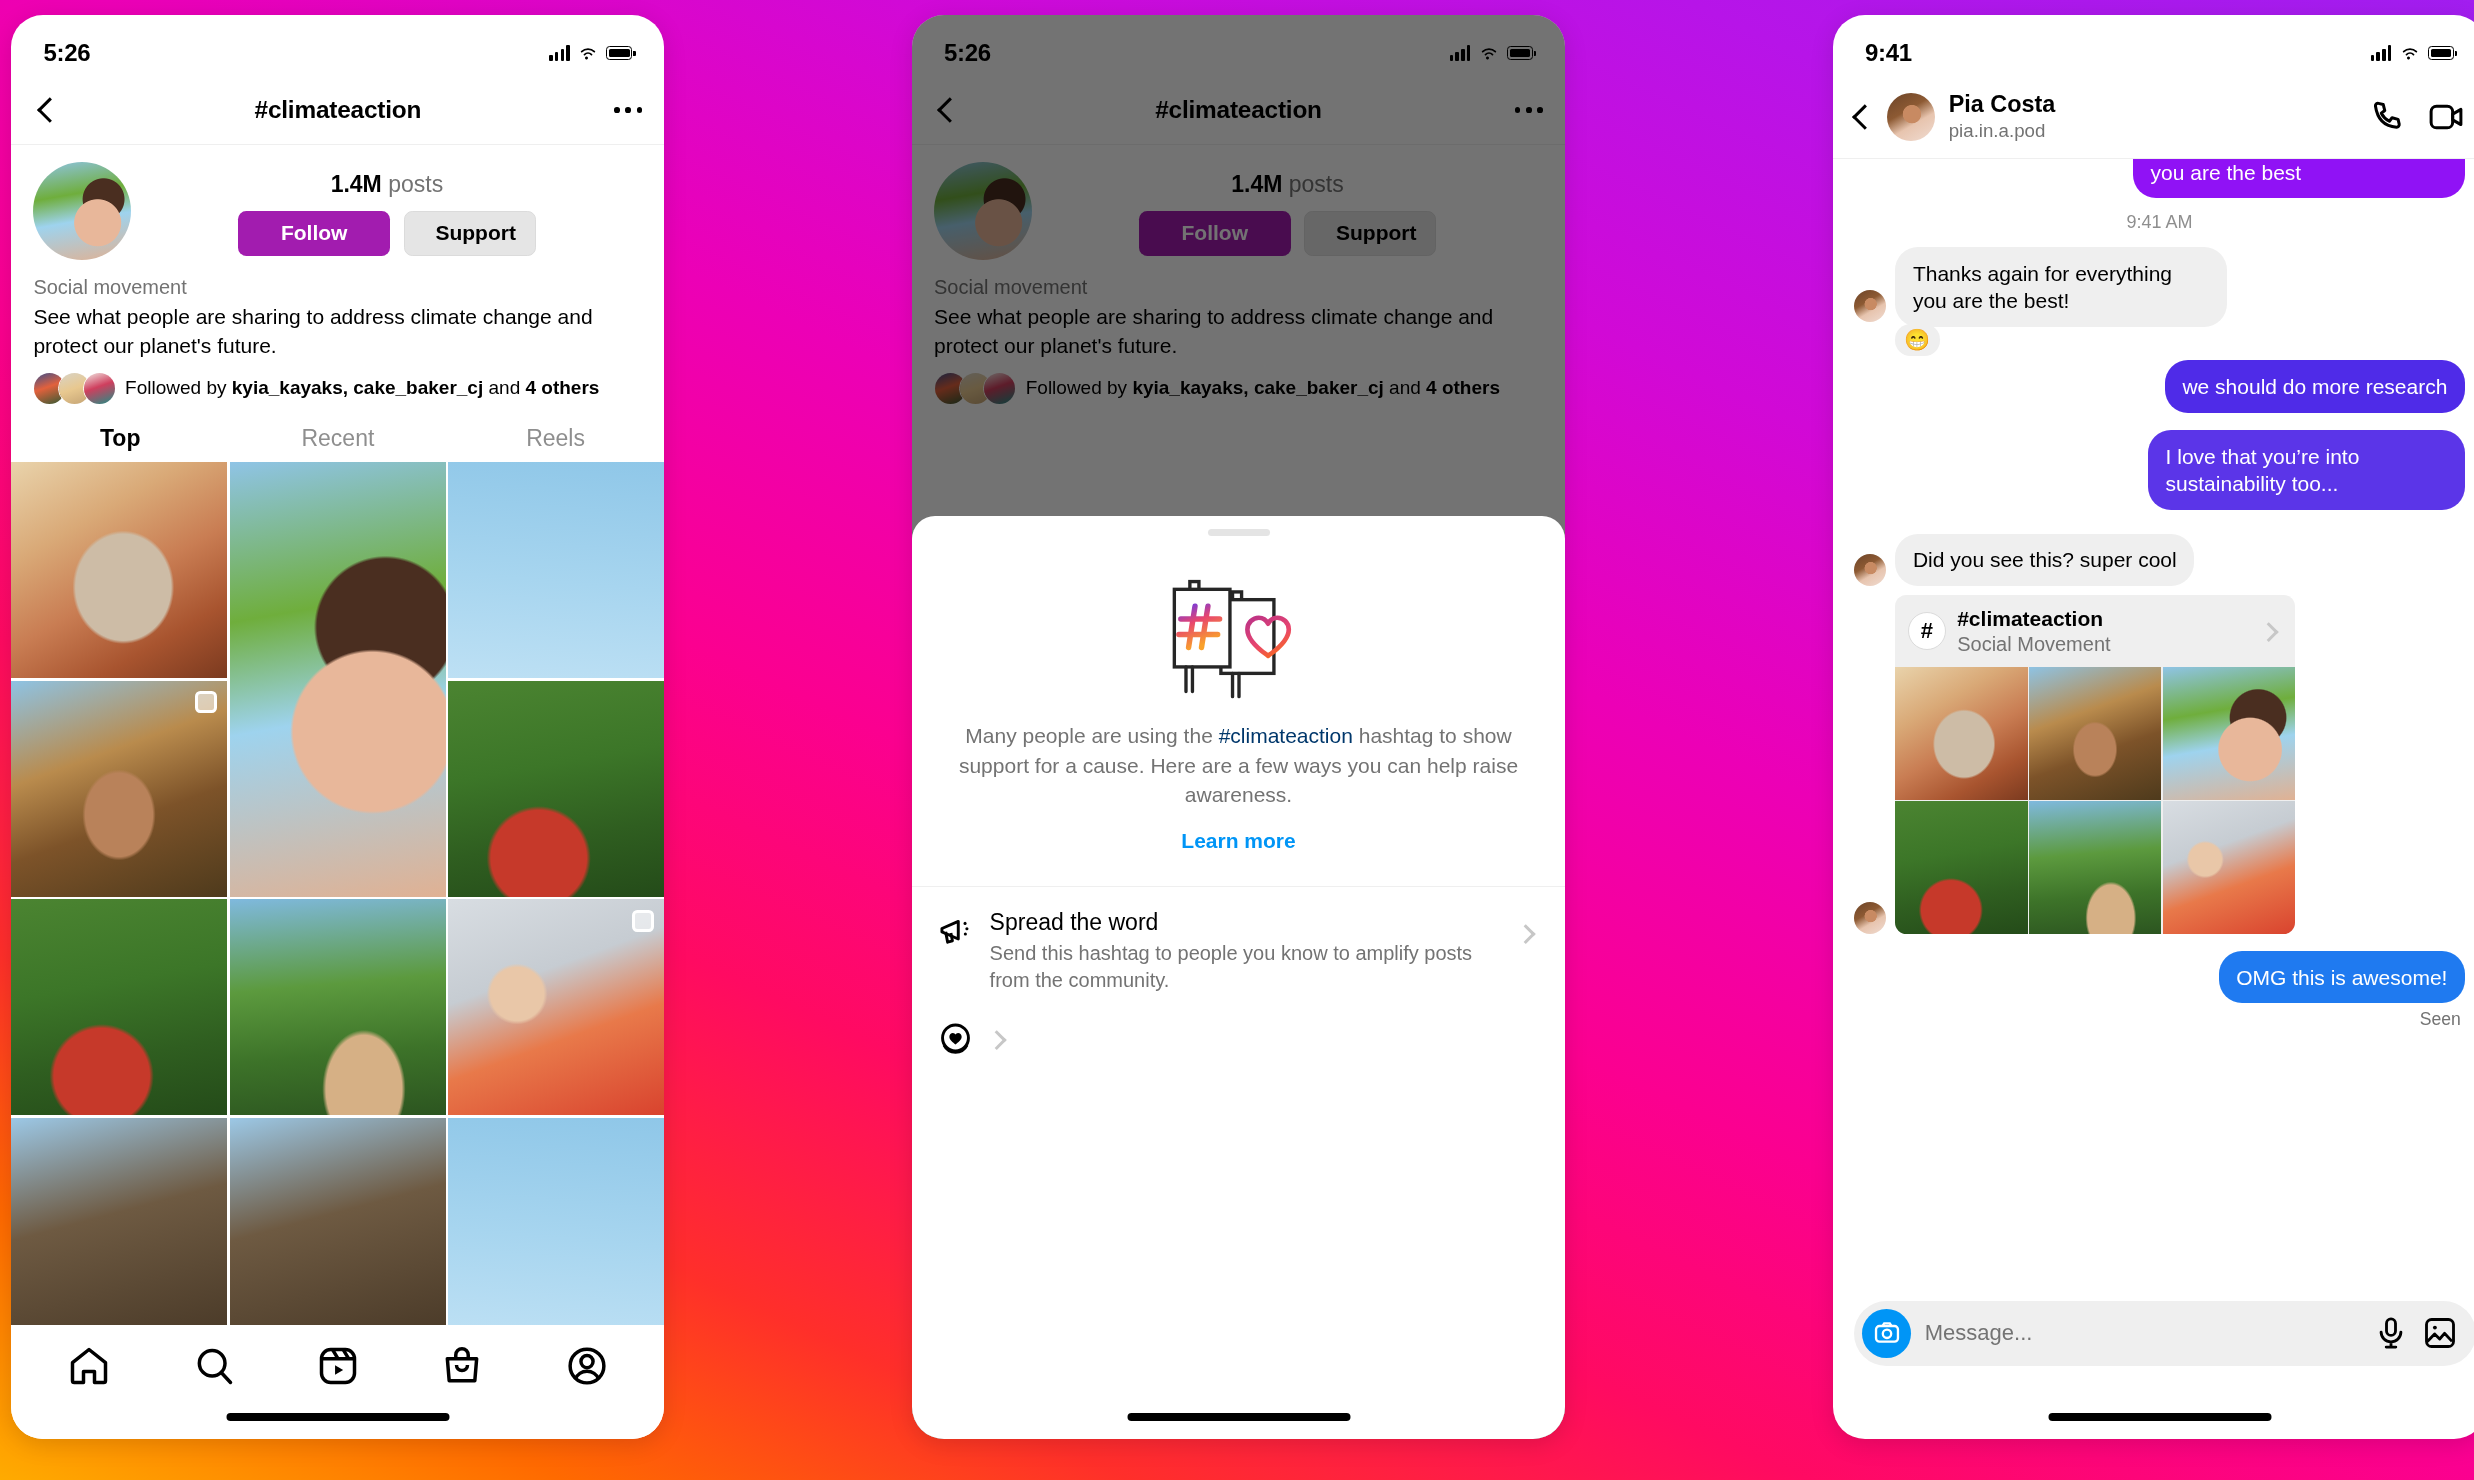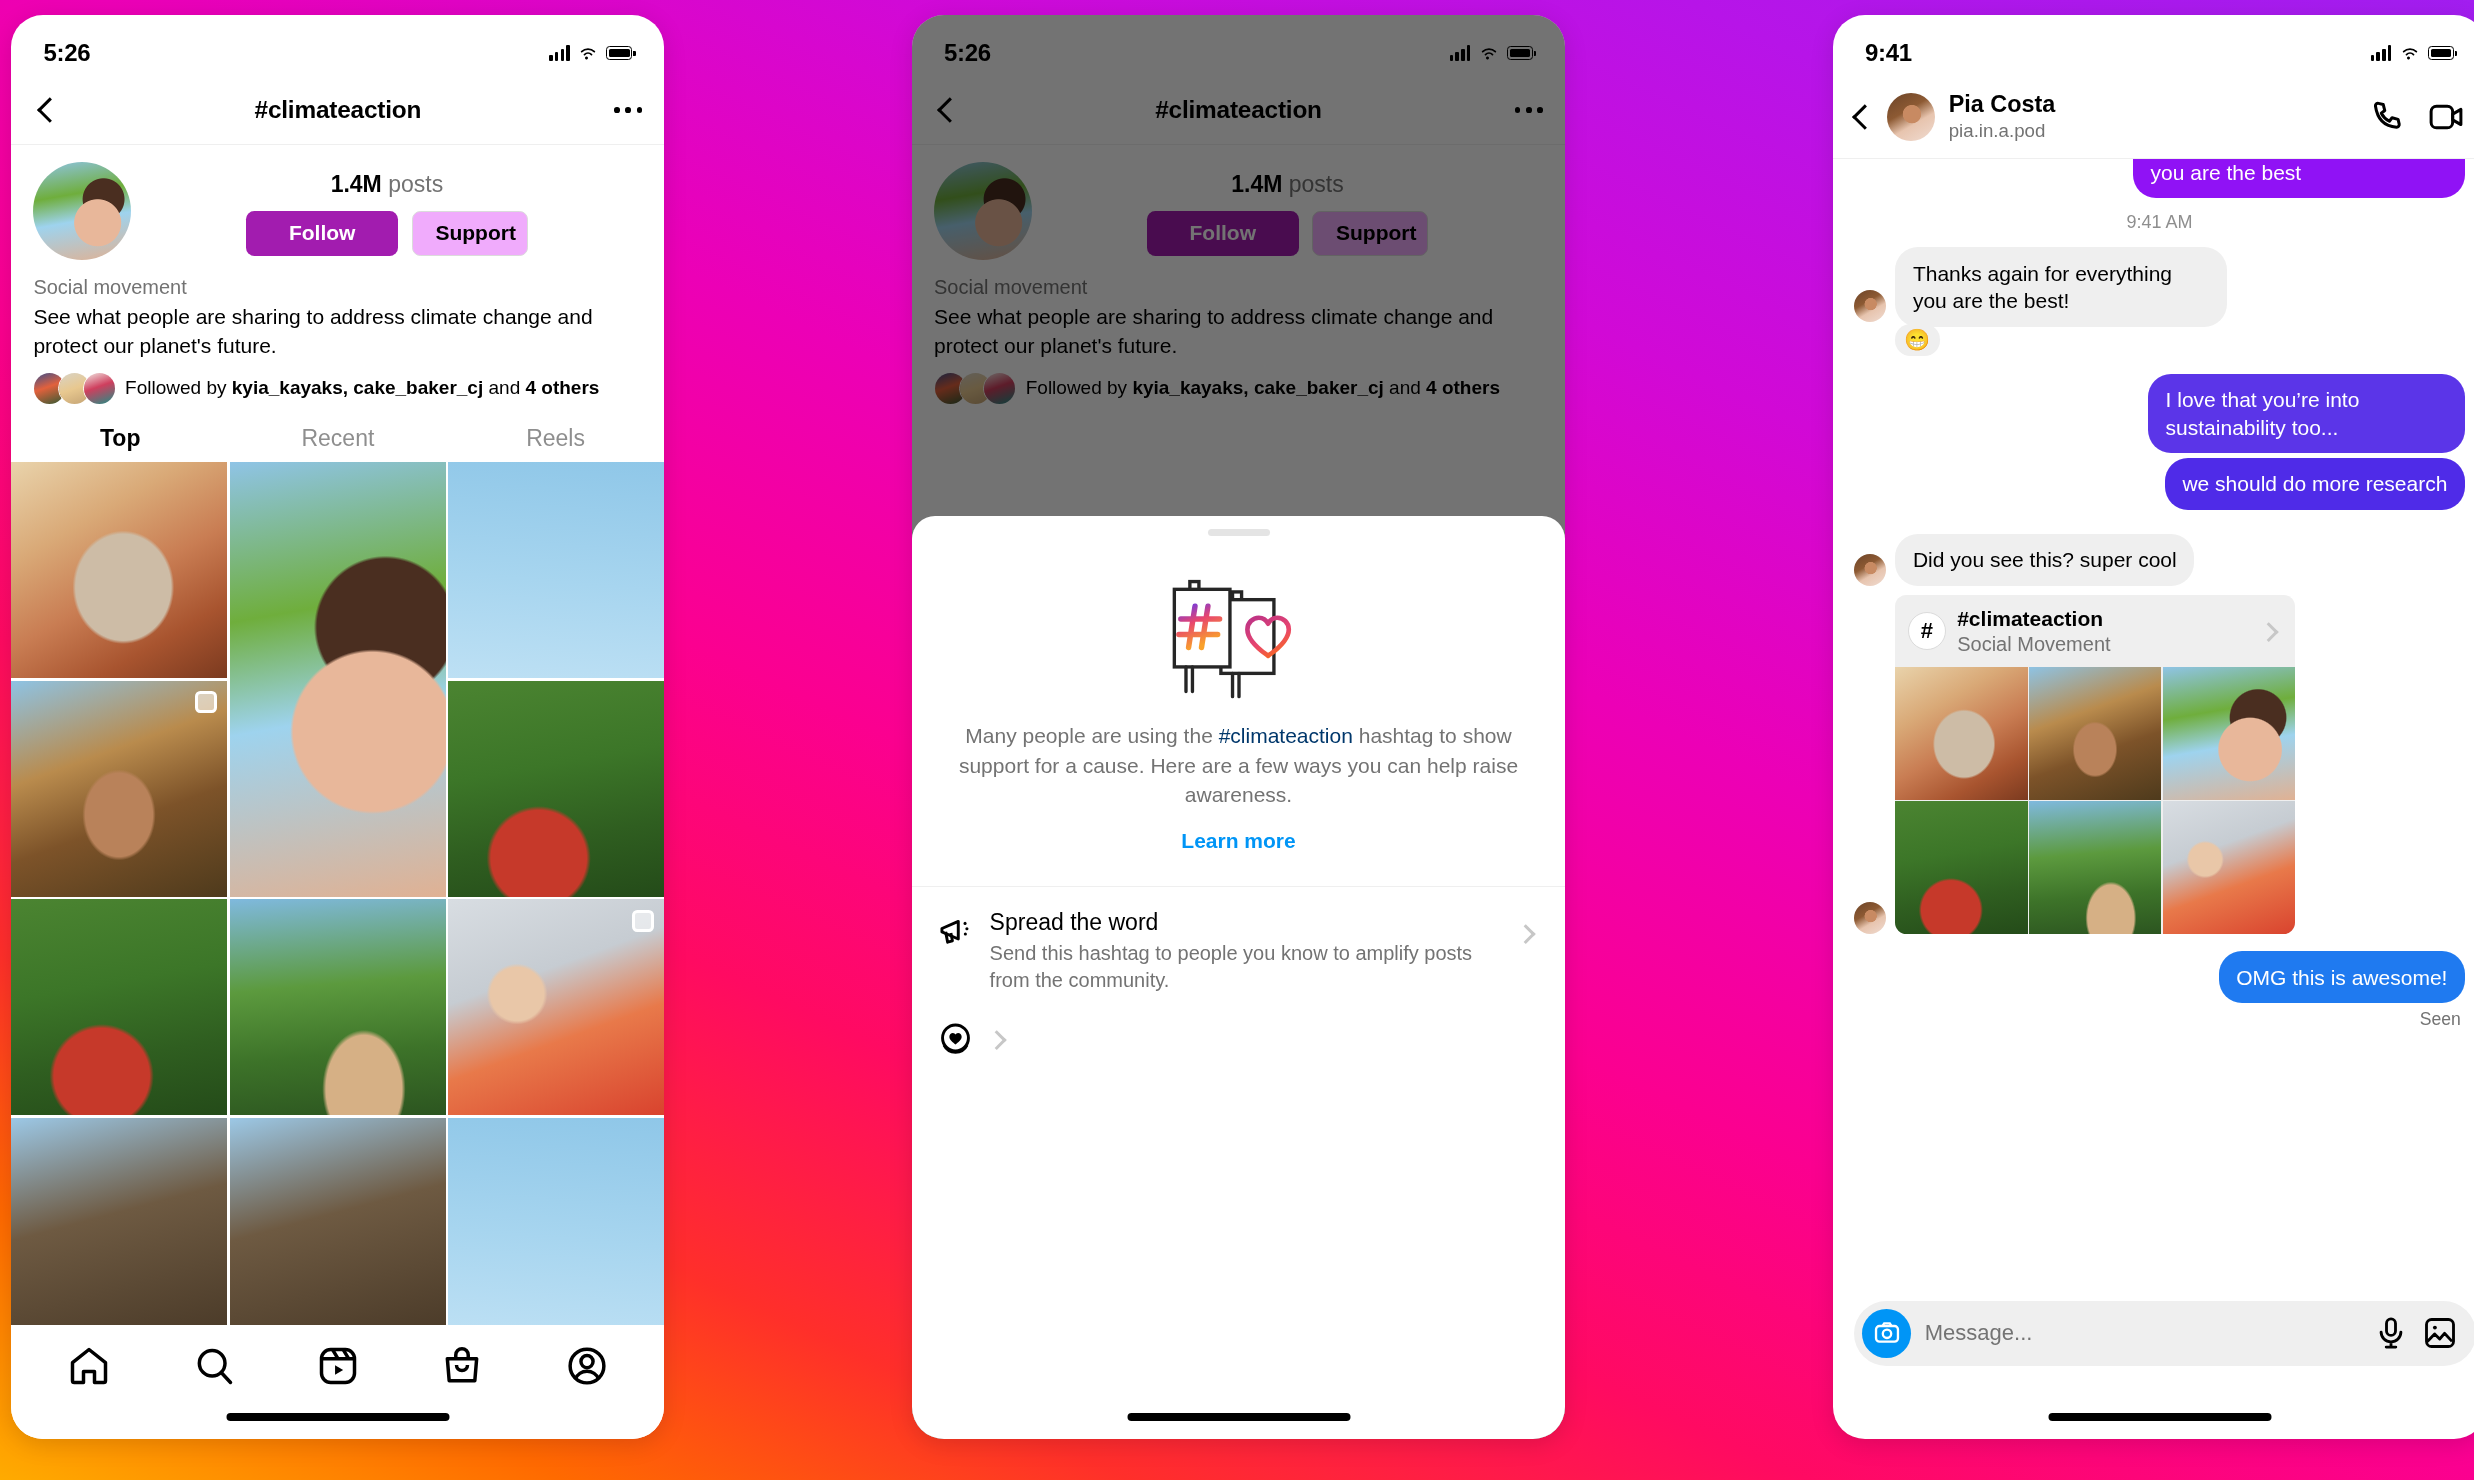--- a/index.html
+++ b/index.html
@@ -66,21 +66,21 @@
   .profile{ display:flex; padding:17.6px 22px 0 22px; align-items:flex-start; }
   .avatar-lg{ width:98px;height:98px;border-radius:50%;overflow:hidden;flex:none;}
   .pstats{ flex:1; display:flex; flex-direction:column; align-items:center; padding-top:9.3px;}
   .postcount{ font-size:23px; color:#000; }
   .postcount b{ font-weight:700; }
   .postcount span{ color:#737373; font-weight:400; }
   .btnrow{ display:flex; gap:13.5px; margin-top:12.5px; }
   .btn{ height:45px; border-radius:8.3px; display:flex; align-items:center;
         justify-content:center; font-size:21px; font-weight:700;}
   .btn-follow{ width:152px; background:#a21caf; color:#fff; }
-  .btn-support{ width:116px; background:#f0abfc; color:#000; border:1px solid #dbdbdb;padding-left:12px; }
+  .btn-support{ width:132px; background:#e5e5e5; color:#000; border:1px solid #dbdbdb;padding-left:12px; }
 
   .bio{ padding:13.5px 22px 0 22px; }
   .bio .cat{ font-size:20px; color:#737373; line-height:1.35; }
   .bio .desc{ font-size:21px; color:#000; line-height:1.38; margin-top:2.1px;}
   .followed{ display:flex; align-items:center; gap:9.3px; padding:11.4px 22px 0 22px; }
   .facepile{ display:flex; flex:none; }
   .facepile span{ width:33px;height:33px;border-radius:50%;overflow:hidden;
     border:1.6px solid #fff; margin-left:-8.3px; display:block;}
   .facepile span:first-child{margin-left:0;}
   .followed p{ font-size:19px; line-height:1.3; color:#000; }
@@ -523,26 +523,26 @@
     <div class="msgrow" style="align-items:flex-start">
       <div class="m-av" style="margin-top:43px">
           <span class="ph ph-pia"></span>
         </div>
       <div>
         <div class="bubble b-them" style="max-width:332px">Thanks again for everything you are the best!</div>
         <div class="reaction">😁</div>
       </div>
     </div>
 
+    <div class="msgrow me" style="margin-top:4.2px">
+      <div class="bubble b-purple2">we should do more research</div>
+    </div>
+
     <div class="msgrow me" style="margin-top:17.6px">
       <div class="bubble b-purple" style="max-width:317px">I love that you’re into sustainability too...</div>
-    </div>
-
-    <div class="msgrow me" style="margin-top:4.2px">
-      <div class="bubble b-purple2">we should do more research</div>
     </div>
 
     <div class="msgrow" style="margin-top:24px">
       <div class="m-av">
           <span class="ph ph-pia"></span>
         </div>
       <div class="bubble b-them">Did you see this? super cool</div>
     </div>
 
     <div class="msgrow" style="margin-top:9.3px;align-items:flex-end">

